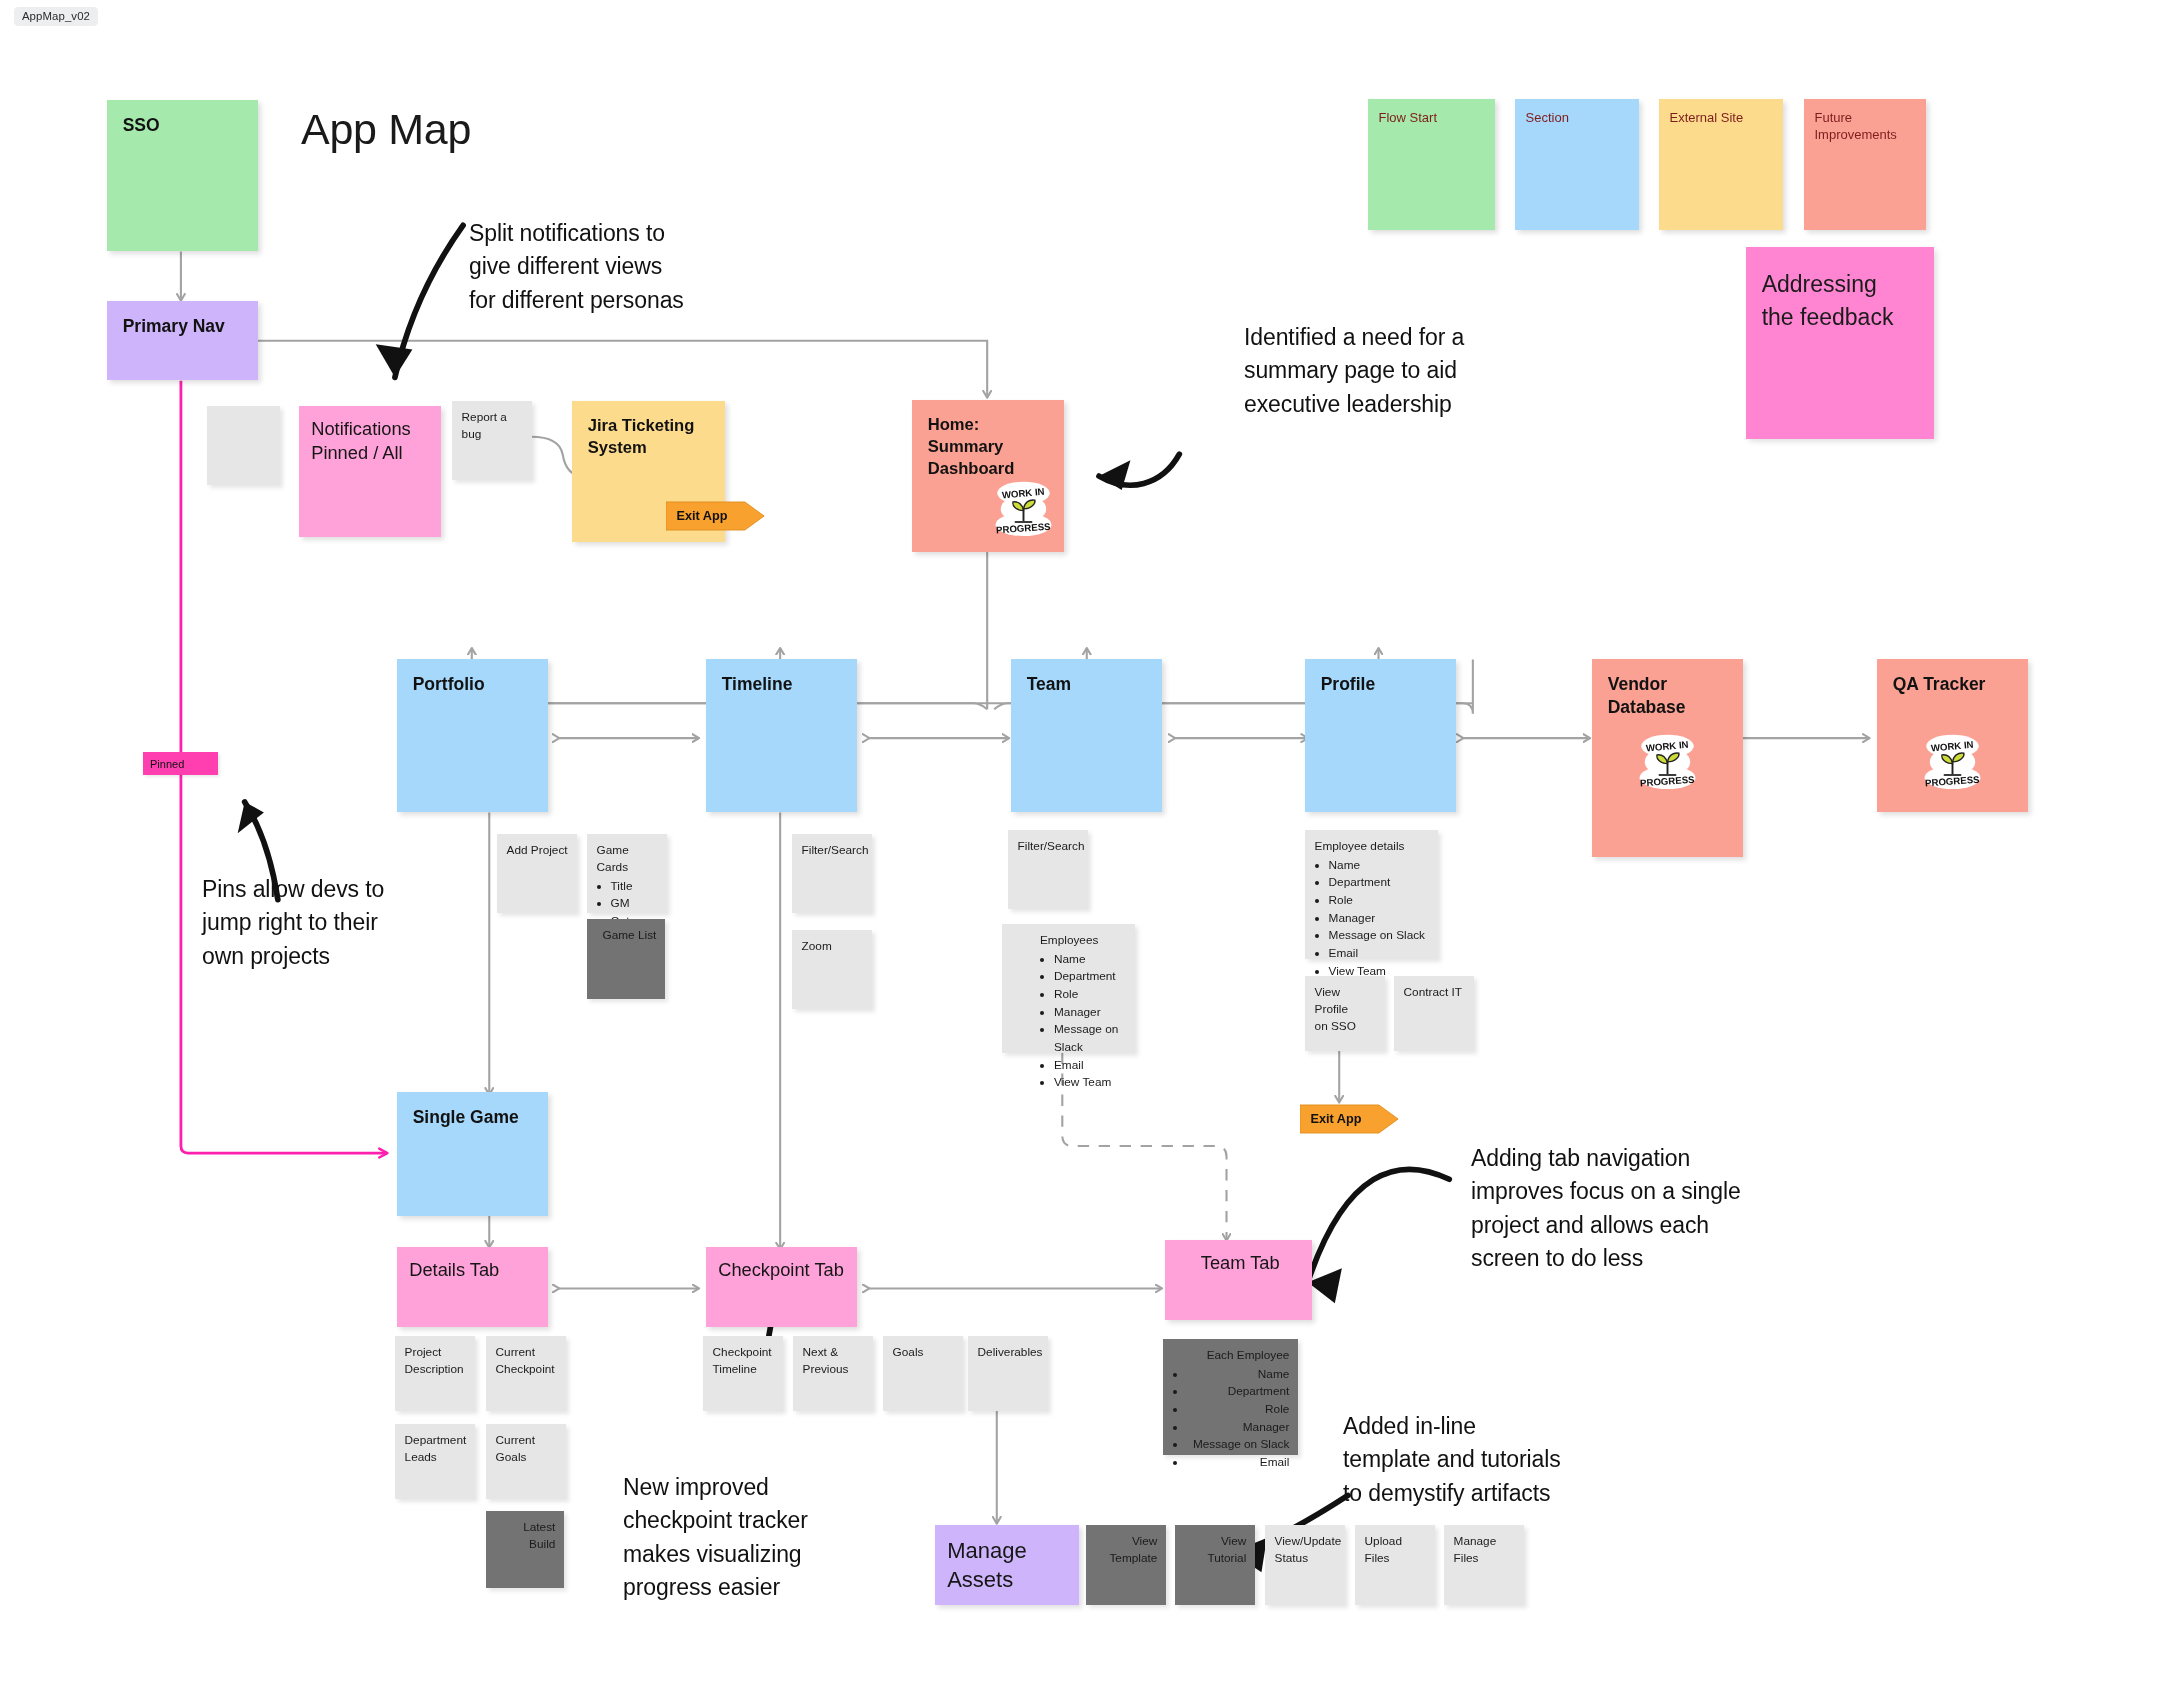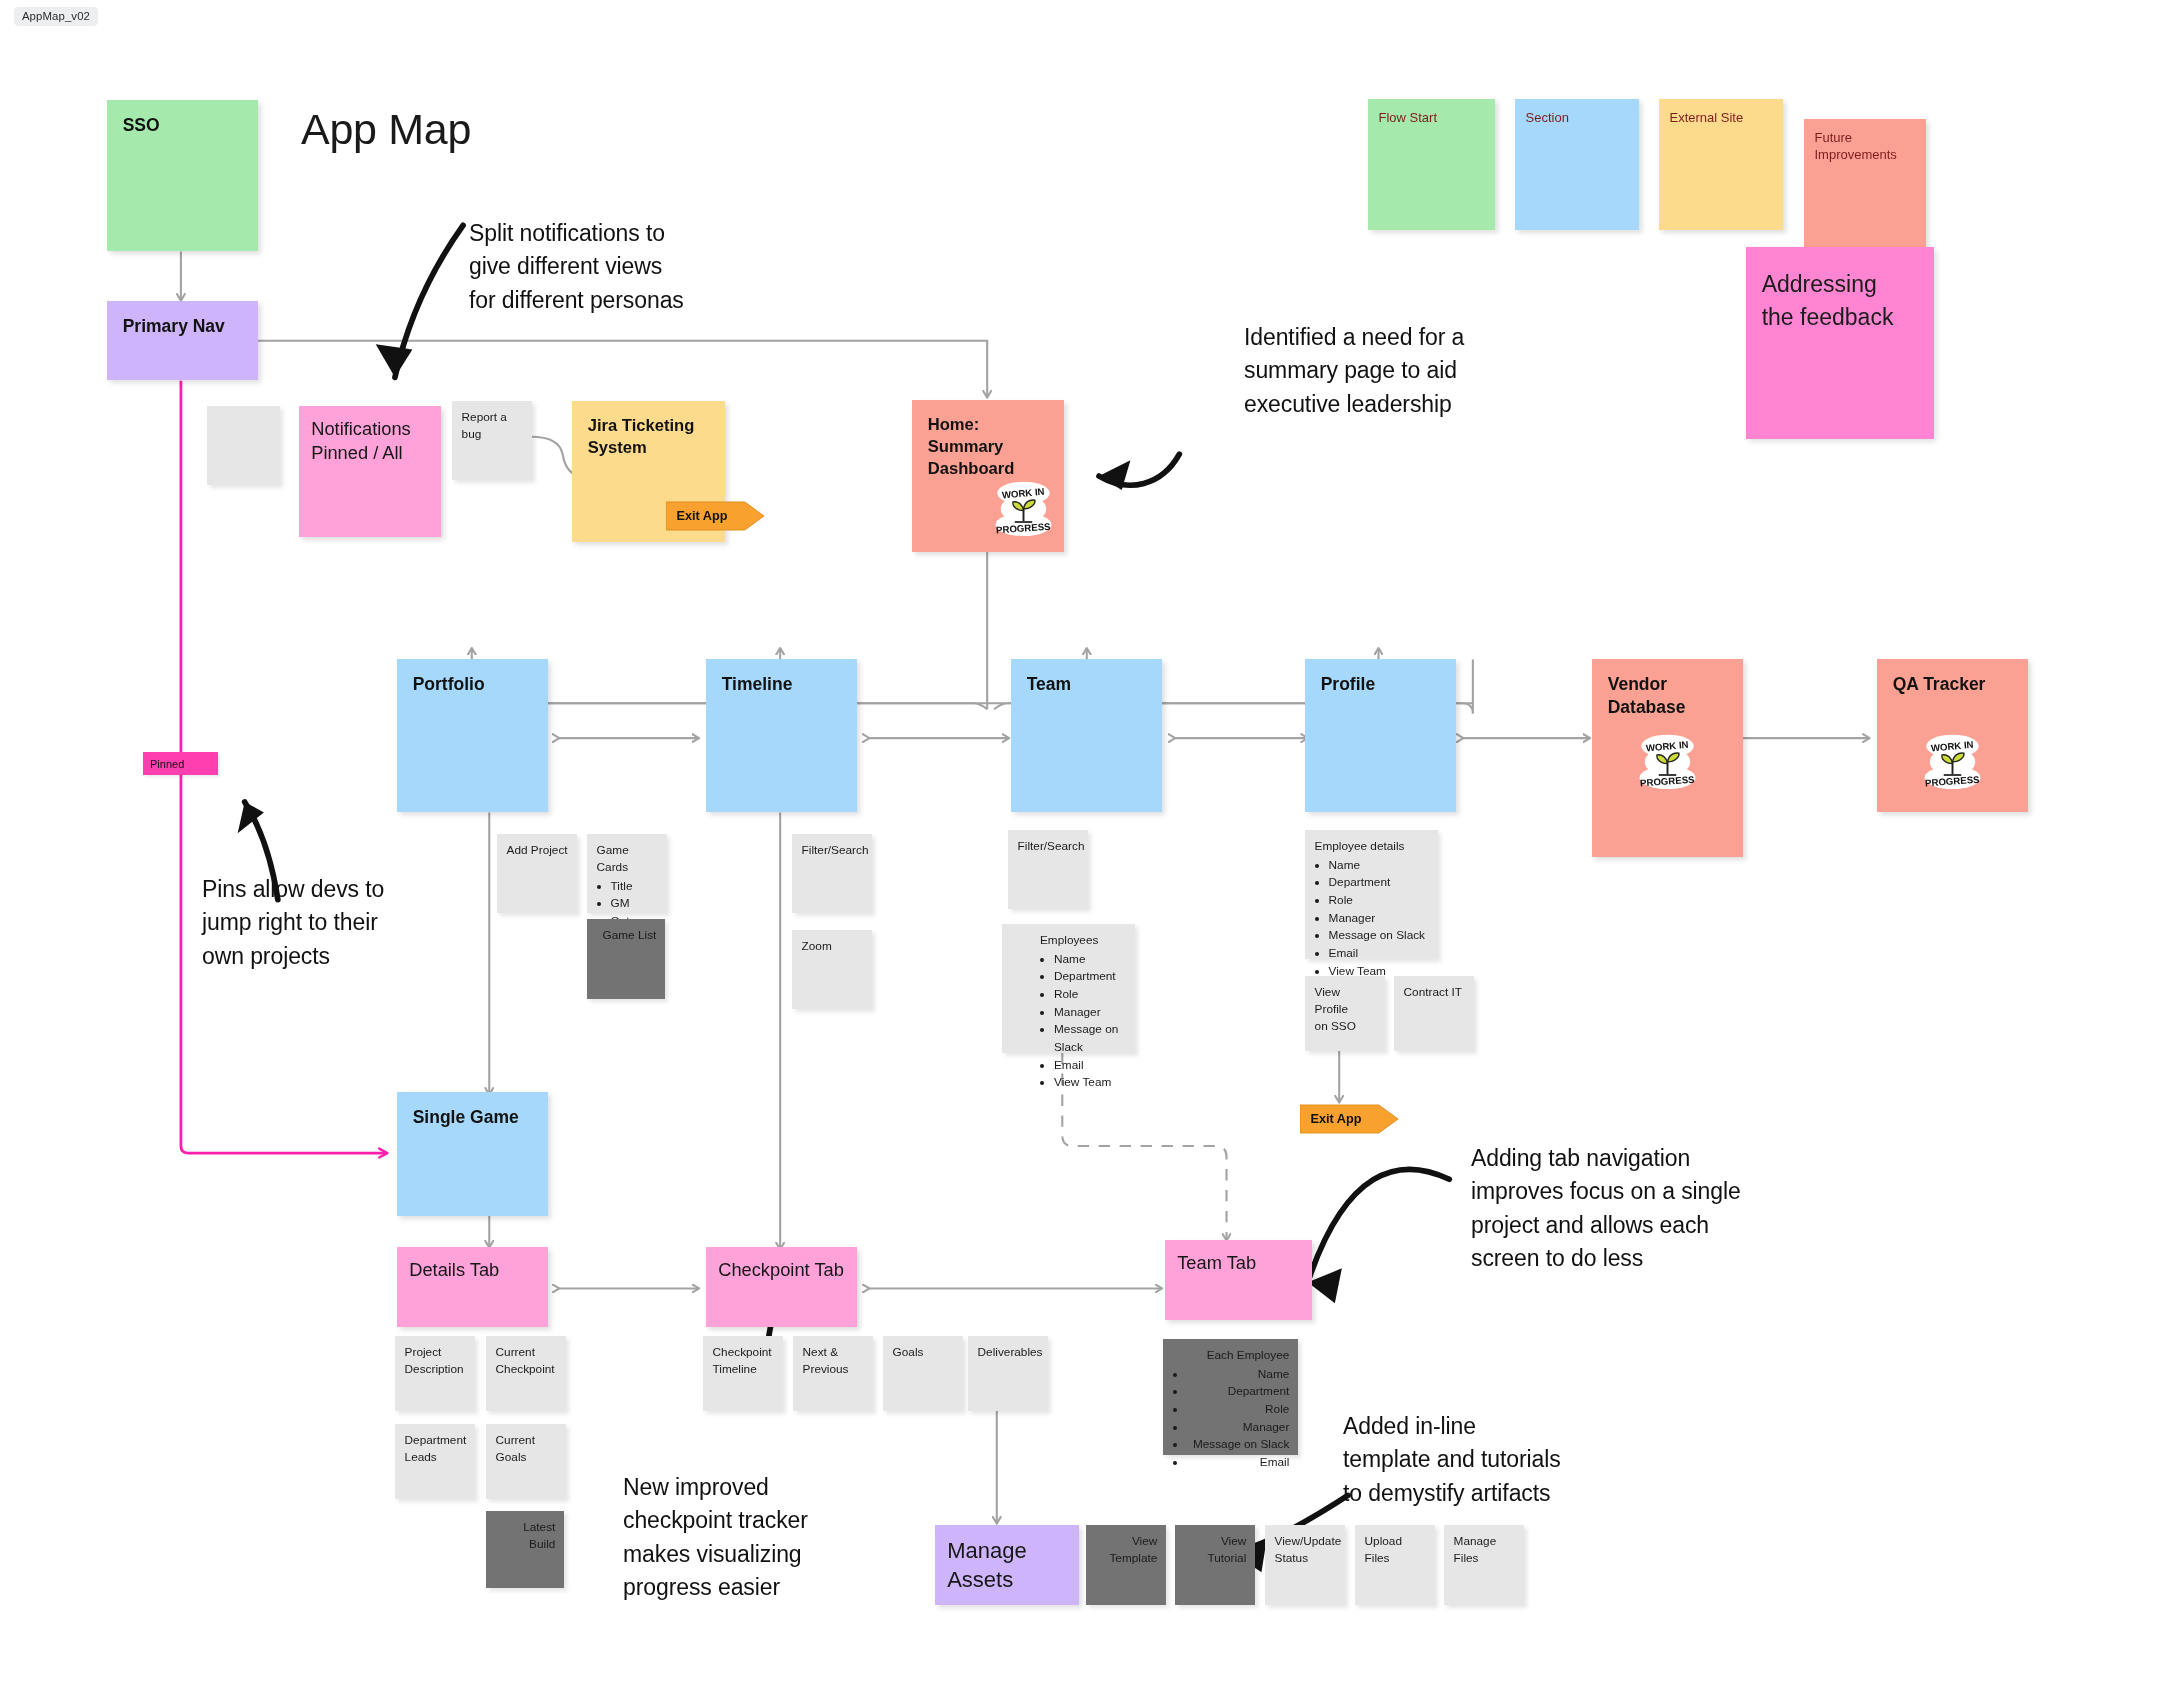--- a/index.html
+++ b/index.html
@@ -173,21 +173,21 @@
   <div class="legend">
     <div class="node green" style="left:1368px; top:99px; width:127px; height:131px;">
       <div class="hd">Flow Start</div>
     </div>
     <div class="node blue" style="left:1515px; top:99px; width:124px; height:131px;">
       <div class="hd">Section</div>
     </div>
     <div class="node yellow" style="left:1659px; top:99px; width:124px; height:131px;">
       <div class="hd">External Site</div>
     </div>
-    <div class="node salmon" style="left:1804px; top:99px; width:122px; height:131px;margin-top:20px;">
+    <div class="node salmon" style="left:1804px; top:99px; width:122px; height:131px;">
       <div class="hd" style="white-space:pre-line;">Future Improvements</div>
     </div>
     <div class="bigsticky" style="left:1746px; top:247px; width:188px; height:192px;">
       <div class="txt" style="white-space:pre-line;">Addressing
 the feedback</div>
     </div>
   </div>
 
   <div class="node green big" style="left:107px; top:100px; width:151px; height:151px;">
     <div class="hd">SSO</div>
@@ -356,21 +356,21 @@
   <div class="node blue big" style="left:397px; top:1092px; width:151px; height:124px;">
     <div class="hd">Single Game</div>
   </div>
 
   <div class="node pink pinkbig" style="left:397px; top:1247px; width:151px; height:80px;">
     <div class="hd">Details Tab</div>
   </div>
   <div class="node pink pinkbig" style="left:706px; top:1247px; width:151px; height:80px;">
     <div class="hd">Checkpoint Tab</div>
   </div>
-  <div class="node pink pinkbig" style="left:1165px; top:1240px; width:147px; height:80px;">
+  <div class="node pink pinkbig" style="left:1165px; top:1240px; width:147px; height:80px;text-align:center;">
     <div class="hd">Team Tab</div>
   </div>
 
   <div class="sub" style="left:395px; top:1336px; width:80px; height:75px;">
     <span class="t" style="white-space:pre-line;">Project
 Description</span>
   </div>
   <div class="sub" style="left:486px; top:1336px; width:80px; height:75px;">
     <span class="t" style="white-space:pre-line;">Current
 Checkpoint</span>

